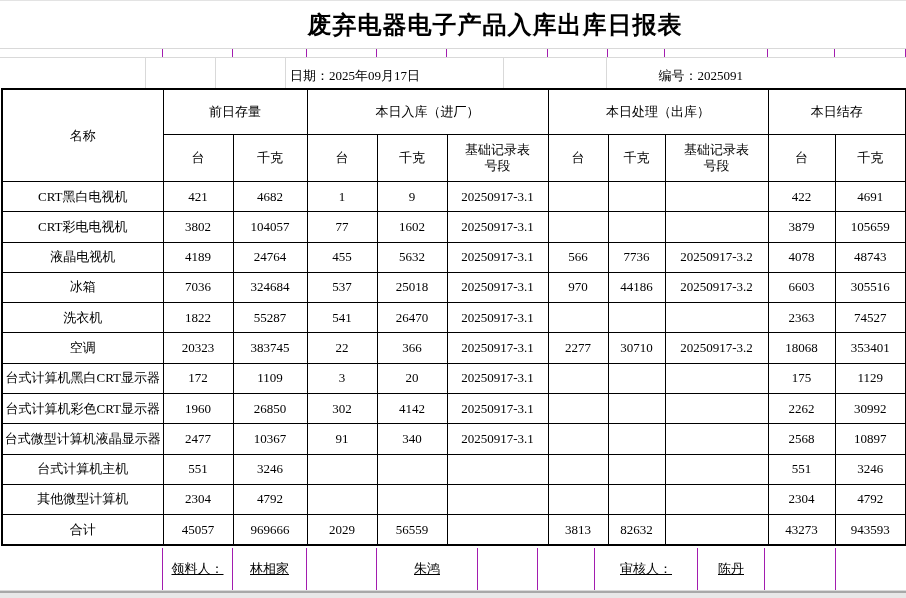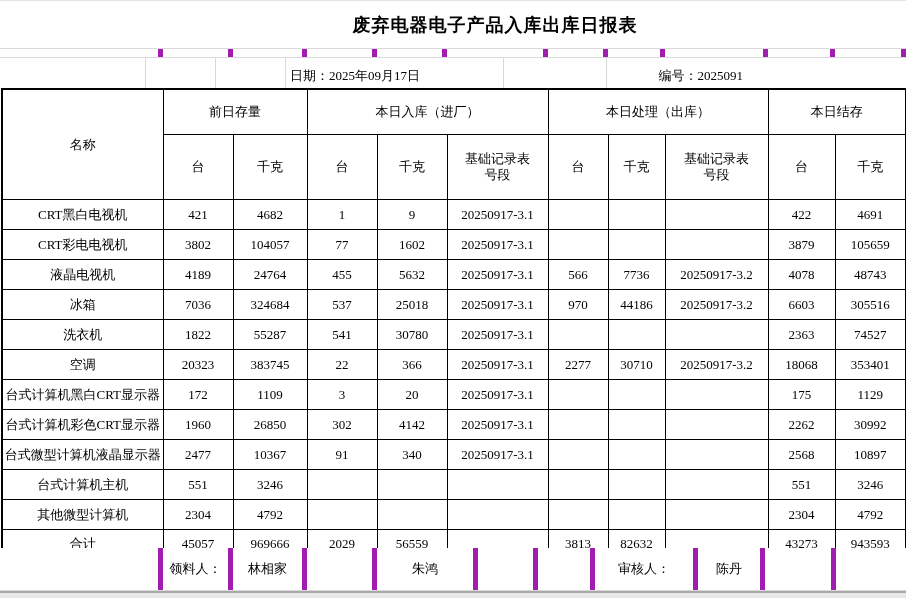--- a/index.html
+++ b/index.html
@@ -9,25 +9,25 @@
     overflow:hidden;
     background:#fff;
     font-family:"Liberation Serif","DejaVu Serif",serif;
     color:#000;
   }
   
   .title-row{height:48px;position:relative;border-top:1px solid #e3e3e3;box-sizing:border-box;}
   .title-row .title{
     position:absolute;left:495px;top:50%;
     transform:translate(-50%,-50%);
-    font-size:18px;font-weight:bold;letter-spacing:1px;white-space:nowrap;
+    font-size:24px;font-weight:bold;letter-spacing:1px;white-space:nowrap;
   }
   
   .grid-row{display:flex;box-sizing:border-box;padding-left:2px;}
-  .grid-row .gcell{box-sizing:border-box;border-right:5px solid #a21caf;height:100%;flex:none;}
+  .grid-row .gcell{box-sizing:border-box;border-right:1px solid #a21caf;height:100%;flex:none;text-decoration:underline;}
   .thin-row{height:10px;border-top:1px solid #d9d9d9;border-bottom:1px solid #d9d9d9;}
   
   .info-row{height:30px;display:flex;align-items:flex-end;box-sizing:border-box;padding-left:2px;font-size:13px;}
   .info-row .icell{box-sizing:border-box;border-right:1px solid #d9d9d9;height:100%;flex:none;display:flex;align-items:flex-end;padding-bottom:3px;white-space:nowrap;}
   .icell.no-b{border-right:none;text-align:center;}
   .icell.right{justify-content:flex-end;overflow:hidden;}
   
   .table-wrap{height:460px;overflow:hidden;}
   table{
     border-collapse:collapse;table-layout:fixed;
@@ -38,21 +38,21 @@
     border:1px solid #000;
     padding:0 1px;
     text-align:center;vertical-align:middle;
     font-weight:normal;
     overflow:hidden;white-space:nowrap;
   }
   table{border:2px solid #000;}
   thead tr.gr1{height:45px;}
   thead tr.gr2{height:46px;}
   tbody tr{height:30px;}
-  th.wrap{white-space:normal;padding:16px 14px;line-height:1.25;}
+  th.wrap{white-space:normal;padding:7px 14px;line-height:1.25;}
   
   .footer-row{height:43px;border-bottom:1px solid #d9d9d9;font-size:13px;}
   .footer-row .gcell{display:flex;align-items:center;justify-content:center;white-space:nowrap;}
   
   .bottom-strip{height:7px;border-top:2px solid #a8a8a8;background:#e8e8e8;box-sizing:border-box;}
 </style>
 </head>
 <body>
 
 <div id="sheet">
@@ -171,21 +171,21 @@
             <td>44186</td>
             <td>20250917-3.2</td>
             <td>6603</td>
             <td>305516</td>
           </tr>
           <tr>
             <td>洗衣机</td>
             <td>1822</td>
             <td>55287</td>
             <td>541</td>
-            <td>30780</td>
+            <td>26470</td>
             <td>20250917-3.1</td>
             <td></td>
             <td></td>
             <td></td>
             <td>2363</td>
             <td>74527</td>
           </tr>
           <tr>
             <td>空调</td>
             <td>20323</td>

